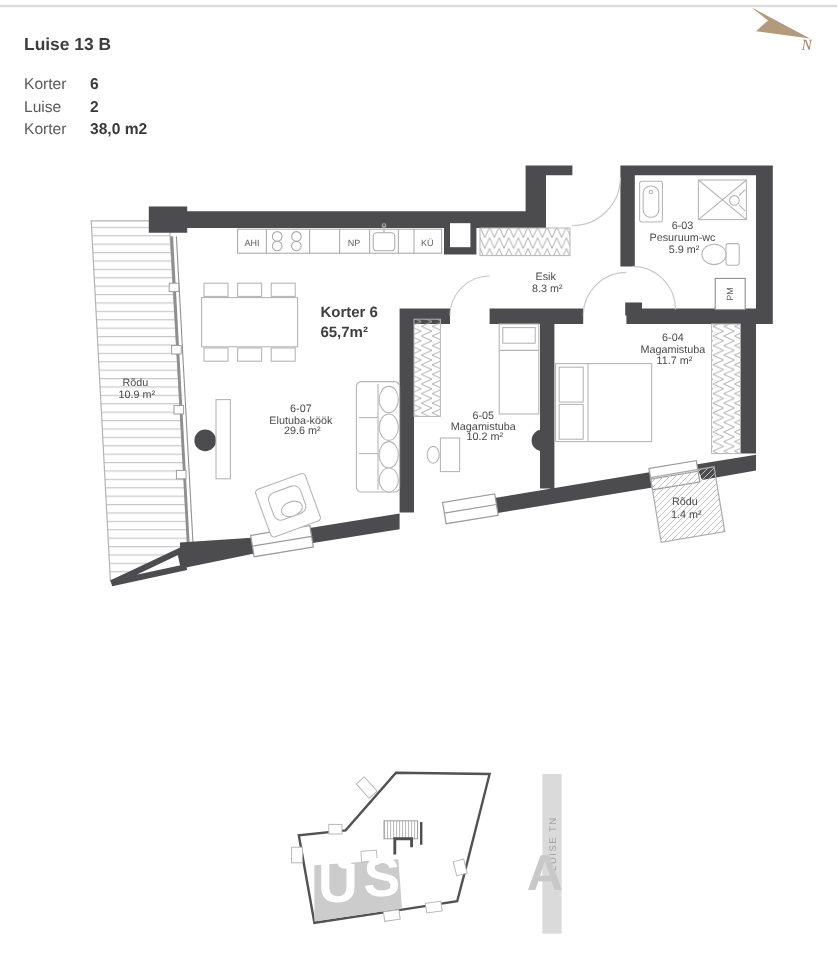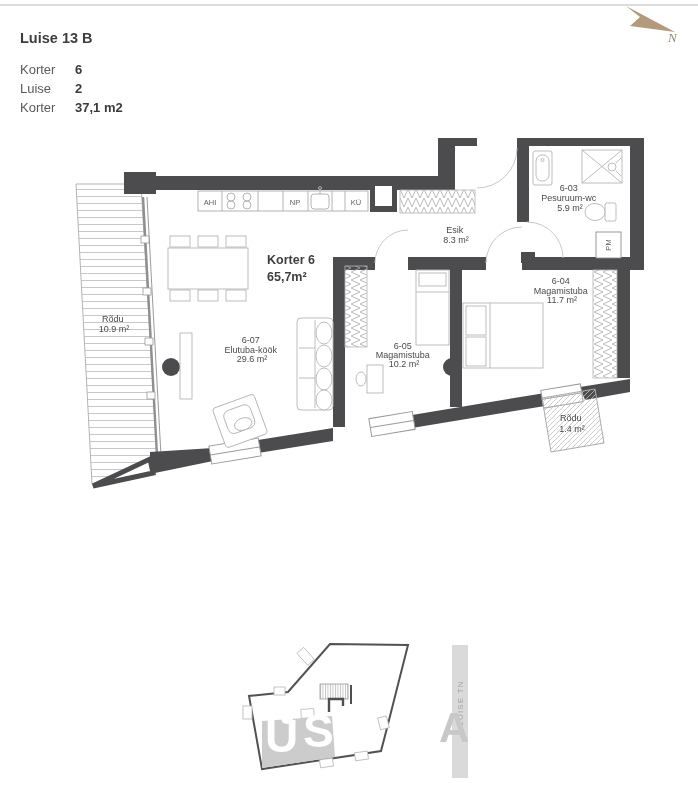--- a/index.html
+++ b/index.html
@@ -36,21 +36,21 @@
           <tr>
         <td class="lab">Korter</td>
         <td class="val">6</td>
       </tr>
       <tr>
         <td class="lab">Luise</td>
         <td class="val">2</td>
       </tr>
       <tr>
         <td class="lab">Korter</td>
-        <td class="val">37,1 m2</td>
+        <td class="val">38,0 m2</td>
       </tr>
     </tbody>
       </table>
   </div>
 
   <svg width="698" height="800" viewBox="0 0 698 800">
     <defs>
       <pattern id="hatchH" width="8" height="7" patternUnits="userSpaceOnUse">
         <line x1="0" y1="0.5" x2="8" y2="0.5" stroke="#c8c8c8" stroke-width="1"></line>
       </pattern>

